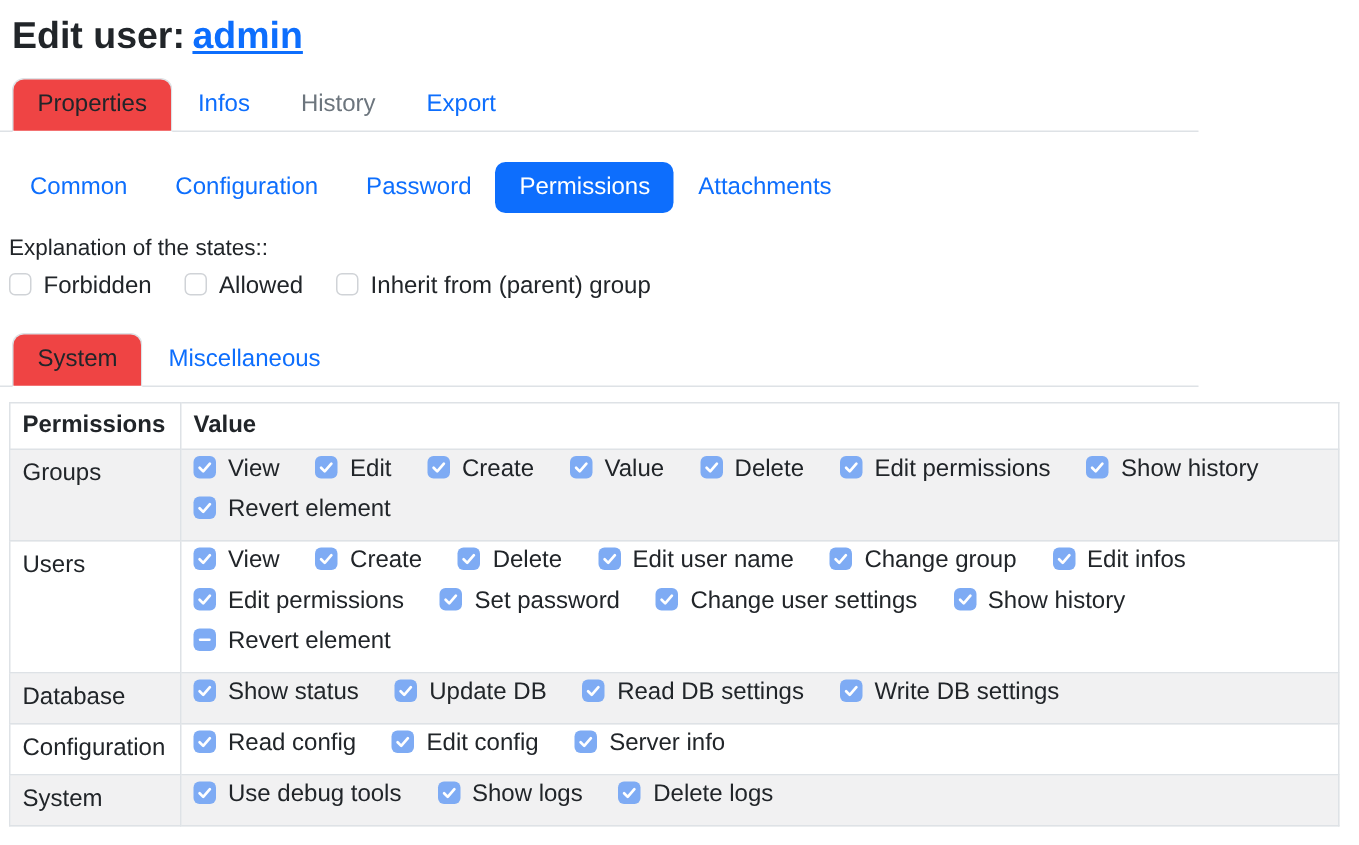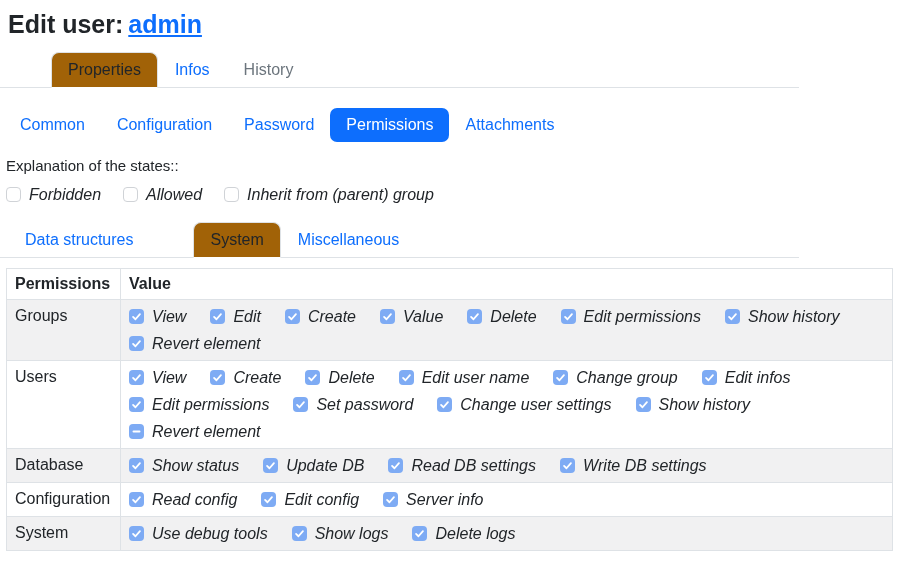--- a/index.html
+++ b/index.html
@@ -20,58 +20,59 @@
   .page{width:799px;}
   h1.page-title{font-size:25px;font-weight:700;margin:10px 0 13px 8px;color:#212529;}
   h1.page-title a{color:var(--accent);text-decoration:underline;margin-left:5px;}
 
   .nav-tabs{display:flex;border-bottom:1px solid var(--border);padding-left:8px;}
   .nav-tabs .tab{
     display:block;padding:8px 16px;margin-bottom:-1px;color:var(--accent);
     text-decoration:none;border:1px solid transparent;
     border-top-left-radius:8px;border-top-right-radius:8px;cursor:pointer;
   }
-  .nav-tabs .tab.active{color:#212529;background:#a16207;border-color:var(--border) var(--border) #fff;margin-left:43px;}
+  .nav-tabs .tab.active{color:#212529;background:#ef4444;border-color:var(--border) var(--border) #fff;}
   .nav-tabs .tab.muted{color:var(--tab-muted);}
 
   .nav-pills{display:flex;margin:20px 0 0 4px;}
   .nav-pills .pill{padding:8px 16px;border-radius:7px;color:var(--accent);text-decoration:none;cursor:pointer;}
   .nav-pills .pill.active{background:var(--accent);color:#fff;}
 
   .legend{margin:15px 0 0 6px;}
   .legend-title{font-weight:400;font-size:15px;}
   .legend-items{display:flex;column-gap:22px;margin-top:8px;}
 
   .perm-tabs{margin-top:15px;}
 
   table.perm-table{border-collapse:collapse;margin:10px 6px 0;width:887px;table-layout:fixed;}
   .perm-table th,.perm-table td{border:1px solid var(--border);}
   .perm-table thead th{text-align:left;padding:6px 8px;font-size:16px;background:#fff;}
   .perm-table col.label-col{width:114px;}
   .perm-table tbody th{vertical-align:top;text-align:left;padding:7px 8px;font-weight:400;}
   .perm-table tbody tr:nth-child(odd){background:var(--stripe);}
   .value-cell{padding:4px 8px;}
   .cb-wrap{display:flex;flex-wrap:wrap;column-gap:24px;row-gap:2px;}
-  .cb-item{display:inline-flex;align-items:center;gap:8px;height:25px;cursor:pointer;white-space:nowrap;font-style:italic;}
+  .cb-item{display:inline-flex;gap:8px;height:25px;cursor:pointer;white-space:nowrap;}
   .cb{width:15px;height:15px;border-radius:4px;display:inline-flex;align-items:center;justify-content:center;flex:0 0 auto;}
   .cb.checked,.cb.indeterminate{background:var(--checkbox-checked);}
   .cb.unchecked{background:#fff;border:1px solid var(--unchecked-border);}
   .cb svg{display:block;}
   .cb-label{color:var(--text);}
 </style>
 </head>
 <body>
 
 <div class="page">
   <h1 class="page-title"><span>Edit user:</span><a href="#">admin</a></h1>
 
   <nav class="nav-tabs" id="main-tabs">
       <a class="tab active" href="#">Properties</a>
       <a class="tab" href="#">Infos</a>
       <a class="tab muted" href="#">History</a>
+      <a class="tab" href="#">Export</a>
     </nav>
 
   <nav class="nav-pills" id="sub-tabs">
       <a class="pill" href="#">Common</a>
       <a class="pill" href="#">Configuration</a>
       <a class="pill" href="#">Password</a>
       <a class="pill active" href="#">Permissions</a>
       <a class="pill" href="#">Attachments</a>
     </nav>
 
@@ -87,21 +88,20 @@
           <span class="cb-label">Allowed</span>
         </label>
         <label class="cb-item">
           <span class="cb unchecked"></span>
           <span class="cb-label">Inherit from (parent) group</span>
         </label>
       </div>
   </div>
 
   <nav class="nav-tabs perm-tabs" id="perm-tabs">
-      <a class="tab" href="#">Data structures</a>
       <a class="tab active" href="#">System</a>
       <a class="tab" href="#">Miscellaneous</a>
     </nav>
 
   <table class="perm-table">
     <colgroup>
         <col class="label-col">
         <col>
       </colgroup>
     <thead>

